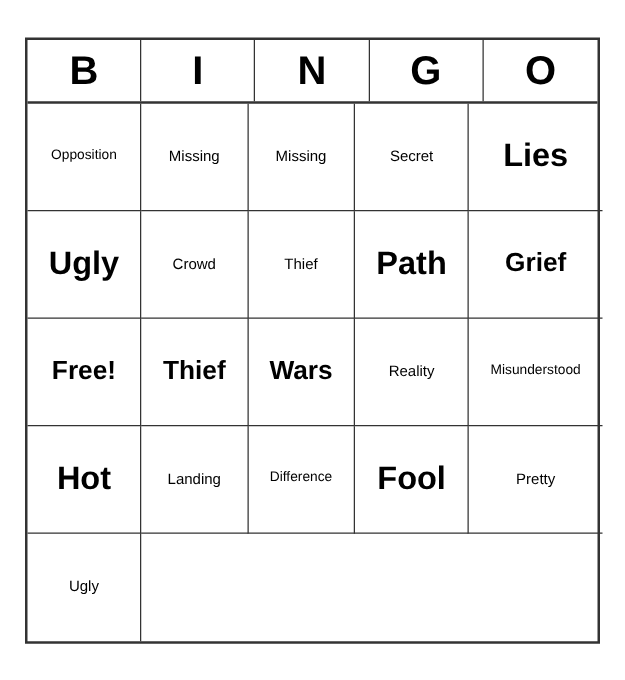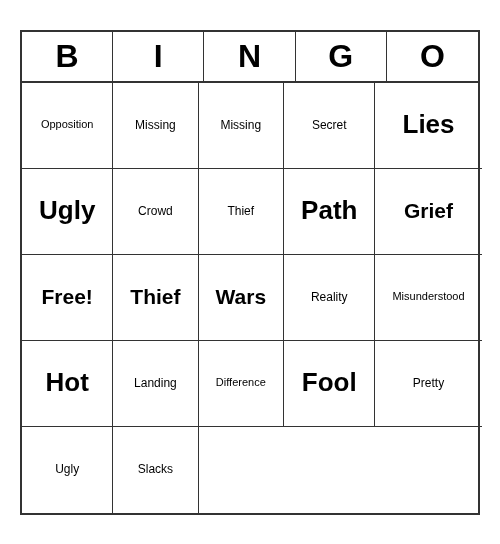--- a/index.html
+++ b/index.html
@@ -158,17 +158,14 @@
       </div>
       <div class="bingo-cell">
         <span class="cell-text xlarge">Fool</span>
       </div>
       <div class="bingo-cell">
         <span class="cell-text medium">Pretty</span>
       </div>
       <div class="bingo-cell">
         <span class="cell-text medium">Ugly</span>
       </div>
-      <div class="bingo-cell">
-        <span class="cell-text medium">Slacks</span>
-      </div>
     </div>
 </div>
 
 </body></html>

